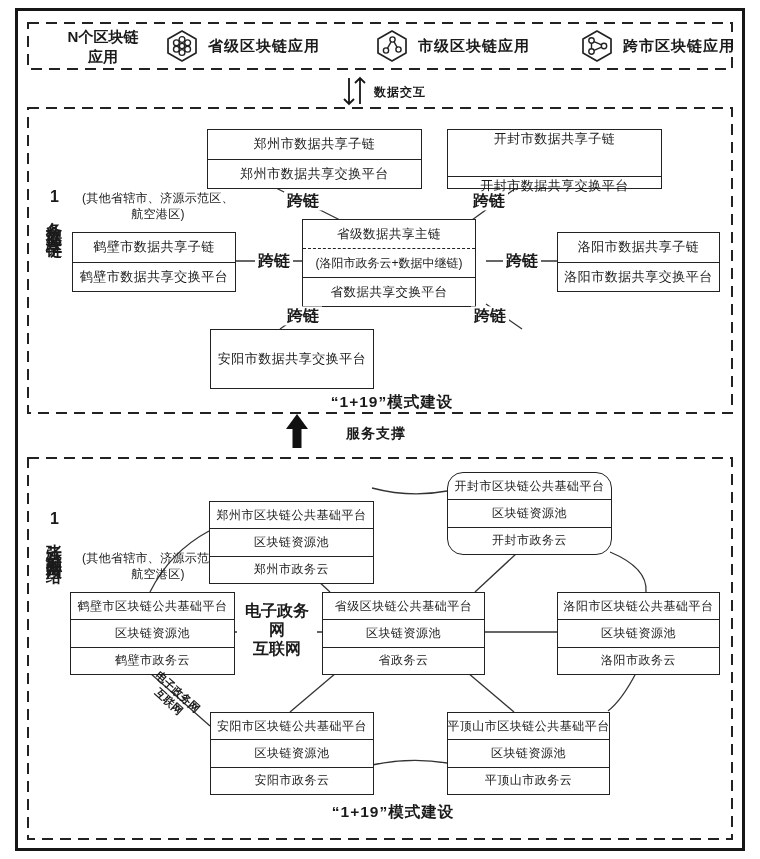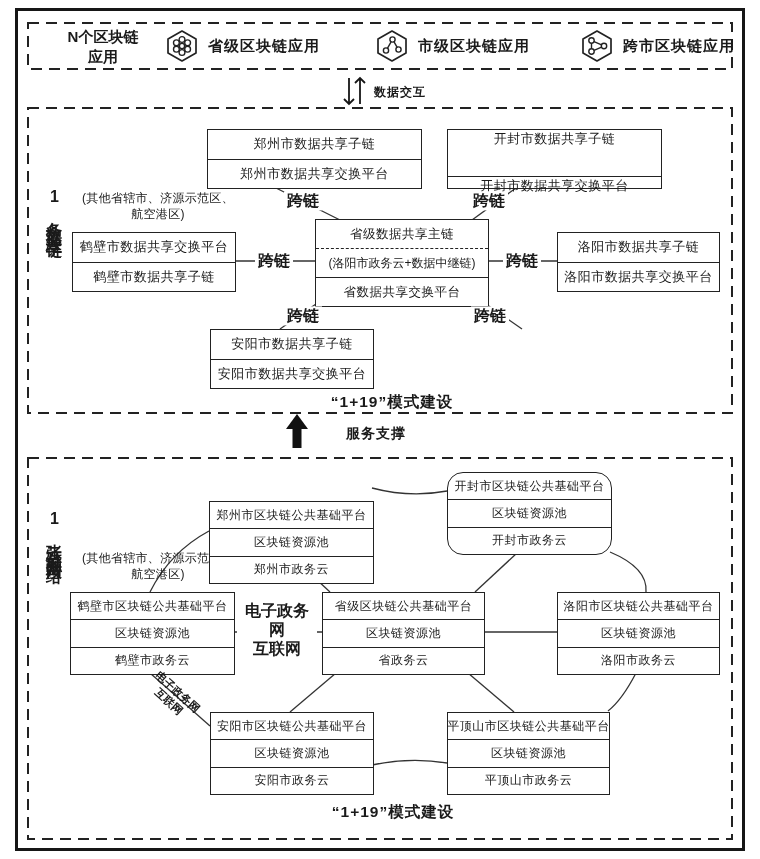--- a/index.html
+++ b/index.html
@@ -137,34 +137,33 @@
 
   <div class="box" style="left:207px;top:129px;width:213px;height:58px;">
     <div class="row">郑州市数据共享子链</div>
     <div class="row">郑州市数据共享交换平台</div>
   </div>
   <div class="box" style="left:447px;top:129px;width:213px;height:58px;gap:28px;">
     <div class="row">开封市数据共享子链</div>
     <div class="row">开封市数据共享交换平台</div>
   </div>
   <div class="box" style="left:72px;top:232px;width:162px;height:58px;">
+    <div class="row">鹤壁市数据共享子链</div>
     <div class="row">鹤壁市数据共享交换平台</div>
-    <div class="row">鹤壁市数据共享子链</div>
-  </div>
-  <div class="box center-chain" style="left:315px;top:219px;width:172px;height:86px;">
+  </div>
+  <div class="box center-chain" style="left:302px;top:219px;width:172px;height:86px;">
     <div class="row" style="font-size:12.5px;">省级数据共享主链</div>
     <div class="row" style="font-size:12px;letter-spacing:0;">(洛阳市政务云+数据中继链)</div>
     <div class="row" style="font-size:12.5px;">省数据共享交换平台</div>
   </div>
   <div class="box" style="left:557px;top:232px;width:161px;height:58px;">
     <div class="row">洛阳市数据共享子链</div>
     <div class="row">洛阳市数据共享交换平台</div>
   </div>
   <div class="box" style="left:210px;top:329px;width:162px;height:58px;">
-    <div class="row">安阳市数据共享子链</div>
     <div class="row">安阳市数据共享交换平台</div>
   </div>
 
   <div class="float-label" style="left:303px;top:201px;">跨链</div>
   <div class="float-label" style="left:489px;top:201px;">跨链</div>
   <div class="float-label" style="left:274px;top:261px;">跨链</div>
   <div class="float-label" style="left:522px;top:261px;">跨链</div>
   <div class="float-label" style="left:303px;top:316px;">跨链</div>
   <div class="float-label" style="left:490px;top:316px;">跨链</div>
 

